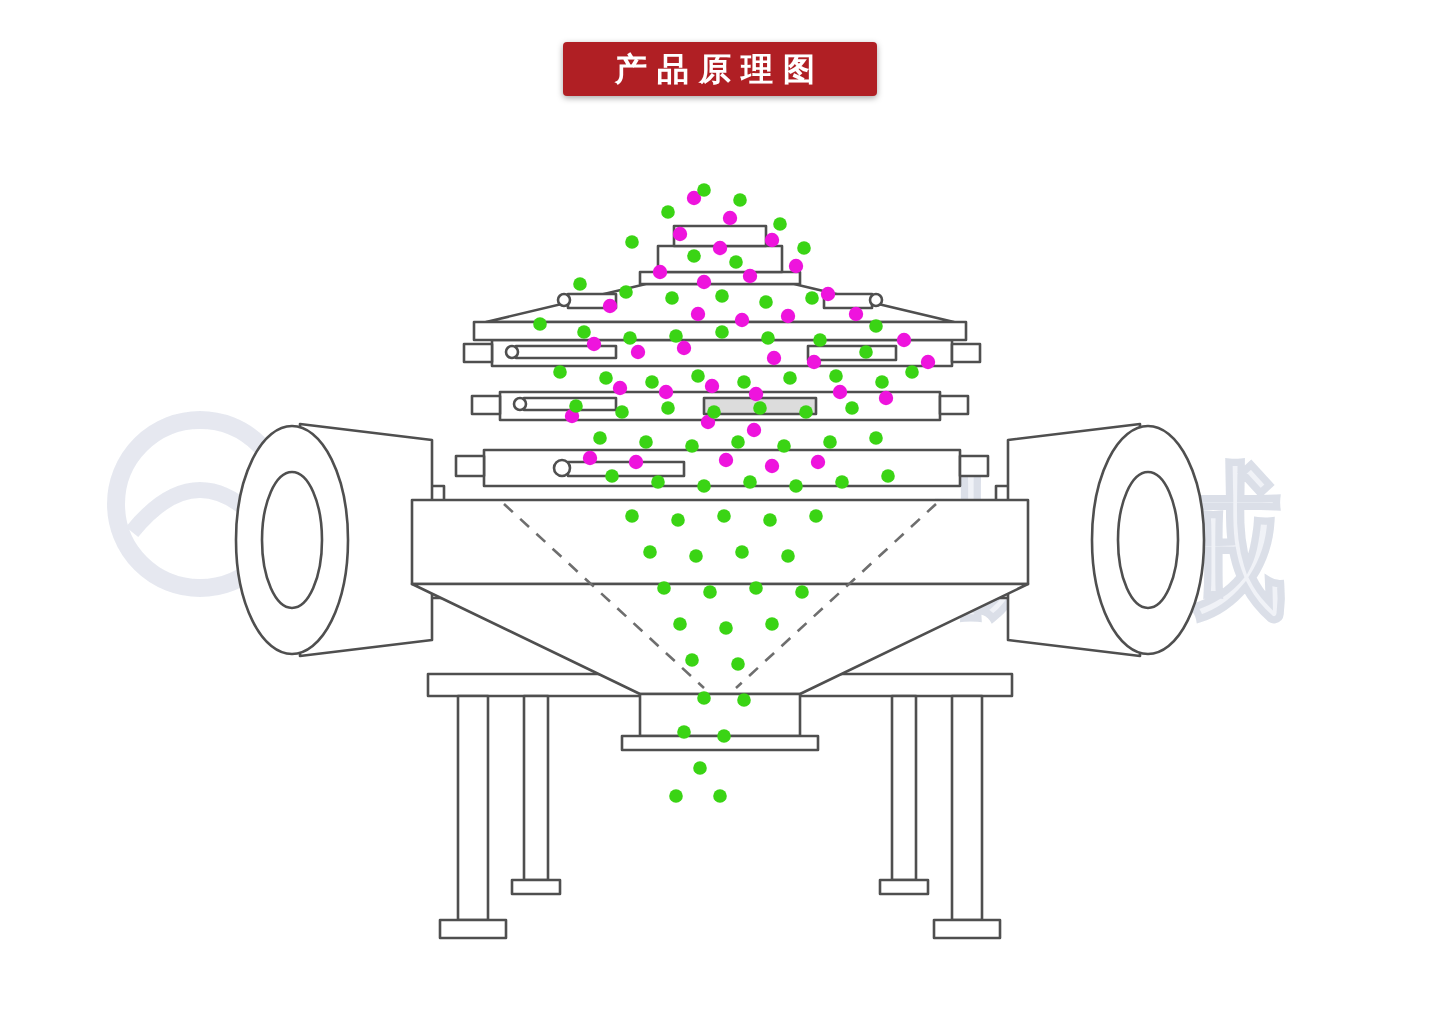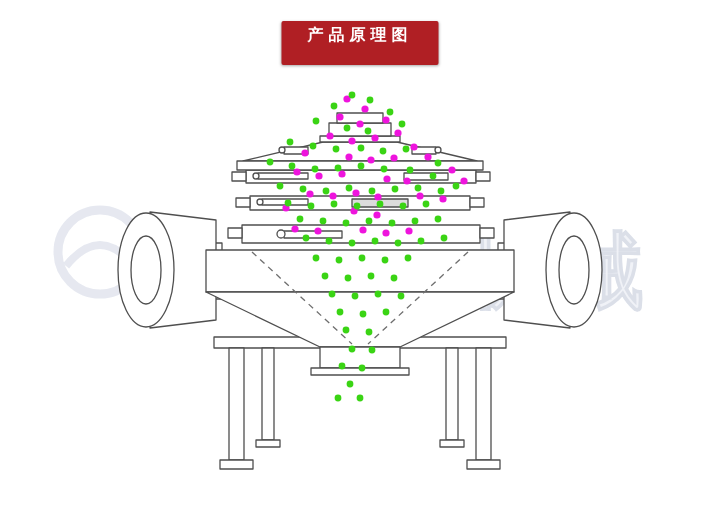--- a/index.html
+++ b/index.html
@@ -4,21 +4,21 @@
 <style>
   html,body{margin:0;padding:0;}
   body{
     width:720px;height:510px;position:relative;background:#ffffff;
     font-family:"Liberation Sans", sans-serif;overflow:hidden;
   }
   .stage{position:absolute;inset:0;}
   .badge{
     position:absolute;top:21px;left:50%;transform:translateX(-50%);
     font-size:16px;font-weight:bold;letter-spacing:5px;
-    padding:4px 26px 19px 26px;border-radius:2px;white-space:nowrap;
+    padding:4px 26px 2px 26px;border-radius:2px;white-space:nowrap;
     box-shadow:0 1px 3px rgba(0,0,0,.35);
   }
   svg.scene{position:absolute;left:0;top:0;}
   .machine{stroke:#4f4f4f;stroke-width:1.3;fill:none;stroke-linejoin:round;}
   .machine .wfill{fill:#ffffff;}
   .machine .gfill{fill:#dcdcdc;}
   .machine .dashed{stroke-dasharray:6 5;stroke:#6e6e6e;}
   .watermark{opacity:0.85;}
   .wm-stroke{stroke:#e2e5ee;fill:none;}
   .wm-text{fill:#eef0f6;stroke:#d5dae5;stroke-width:1;font-weight:bold;}

